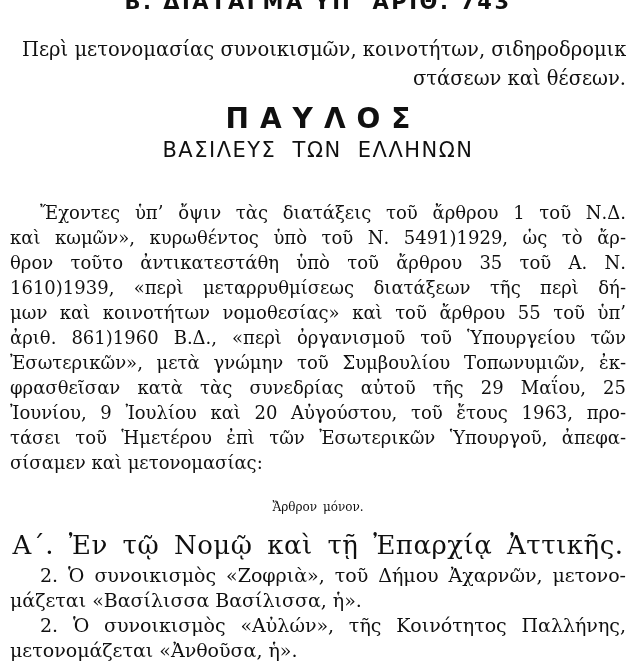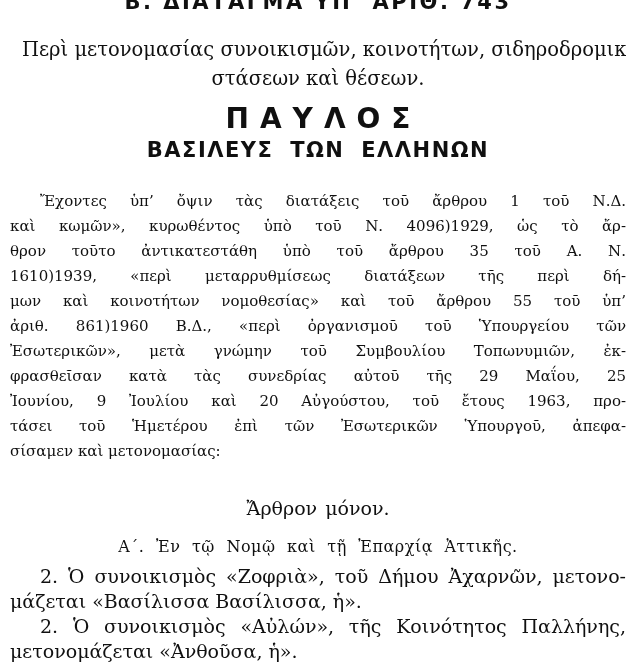--- a/index.html
+++ b/index.html
@@ -20,55 +20,55 @@
     text-align: center;
     letter-spacing: 2.5px;
     white-space: nowrap;
   }
 
   .subtitle { margin-top: 12px; font-size: 19.5px; line-height: 29px; }
   .sub1 {
     text-align: justify; text-align-last: justify; text-justify: inter-word;
     padding: 0 12px; white-space: nowrap; overflow: hidden;
   }
-  .sub2 { text-align: center; }
+  .sub2 { text-align: right; }
 
   .king {
     margin-top: 13px;
     font-family: "DejaVu Sans", sans-serif;
     font-weight: bold;
     font-size: 28px; line-height: 26px;
     text-align: center;
     letter-spacing: 11px; text-indent: 11px;
     white-space: nowrap;
   }
   .kingtitle {
     margin-top: 6px;
     font-family: "DejaVu Sans", sans-serif;
-    font-weight: bold;
+    font-weight: normal;
     font-size: 21px; line-height: 25px;
     text-align: center;
     letter-spacing: 1.5px; word-spacing: 8px;
     white-space: nowrap;
   }
 
-  .preamble { margin-top: 26px; font-size: 15px; line-height: 25px; }
+  .preamble { margin-top: 37px; font-size: 18px; line-height: 25px; }
   .line { overflow: hidden; white-space: nowrap; }
   .just { text-align: justify; text-align-last: justify; text-justify: inter-word; }
   .indent { padding-left: 30px; }
 
   .article {
-    margin-top: 32px;
-    font-size: 19px; line-height: 25px;
+    margin-top: 20px;
+    font-size: 12px; line-height: 25px;
     text-align: center;
     word-spacing: 2px;
   }
   .section {
     margin-top: 13px;
-    font-size: 16px; line-height: 25px;
+    font-size: 26px; line-height: 25px;
     text-align: center;
     letter-spacing: 0.5px; word-spacing: 6px;
   }
 
   .items { margin-top: 5px; font-size: 19px; line-height: 25px; }
 </style>
 </head>
 <body>
 
 <div class="doc">
@@ -79,21 +79,21 @@
     <div class="sub1">Περὶ μετονομασίας συνοικισμῶν, κοινοτήτων, σιδηροδρομικῶν</div>
     <div class="sub2">στάσεων καὶ θέσεων.</div>
   </div>
 
   <div class="king">ΠΑΥΛΟΣ</div>
 
   <div class="kingtitle">ΒΑΣΙΛΕΥΣ ΤΩΝ ΕΛΛΗΝΩΝ</div>
 
   <div class="preamble">
     <div class="line just indent">Ἔχοντες ὑπ’ ὄψιν τὰς διατάξεις τοῦ ἄρθρου 1 τοῦ Ν.Δ.</div>
-    <div class="line just">καὶ κωμῶν», κυρωθέντος ὑπὸ τοῦ Ν. 4096)1929, ὡς τὸ ἄρ-</div>
+    <div class="line just">καὶ κωμῶν», κυρωθέντος ὑπὸ τοῦ Ν. 5491)1929, ὡς τὸ ἄρ-</div>
     <div class="line just">θρον τοῦτο ἀντικατεστάθη ὑπὸ τοῦ ἄρθρου 35 τοῦ Α. Ν.</div>
     <div class="line just">1610)1939, «περὶ μεταρρυθμίσεως διατάξεων τῆς περὶ δή-</div>
     <div class="line just">μων καὶ κοινοτήτων νομοθεσίας» καὶ τοῦ ἄρθρου 55 τοῦ ὑπ’</div>
     <div class="line just">ἀριθ. 861)1960 Β.Δ., «περὶ ὀργανισμοῦ τοῦ Ὑπουργείου τῶν</div>
     <div class="line just">Ἐσωτερικῶν», μετὰ γνώμην τοῦ Συμβουλίου Τοπωνυμιῶν, ἐκ-</div>
     <div class="line just">φρασθεῖσαν κατὰ τὰς συνεδρίας αὐτοῦ τῆς 29 Μαΐου, 25</div>
     <div class="line just">Ἰουνίου, 9 Ἰουλίου καὶ 20 Αὐγούστου, τοῦ ἔτους 1963, προ-</div>
     <div class="line just">τάσει τοῦ Ἡμετέρου ἐπὶ τῶν Ἐσωτερικῶν Ὑπουργοῦ, ἀπεφα-</div>
     <div class="line">σίσαμεν καὶ μετονομασίας:</div>
   </div>

